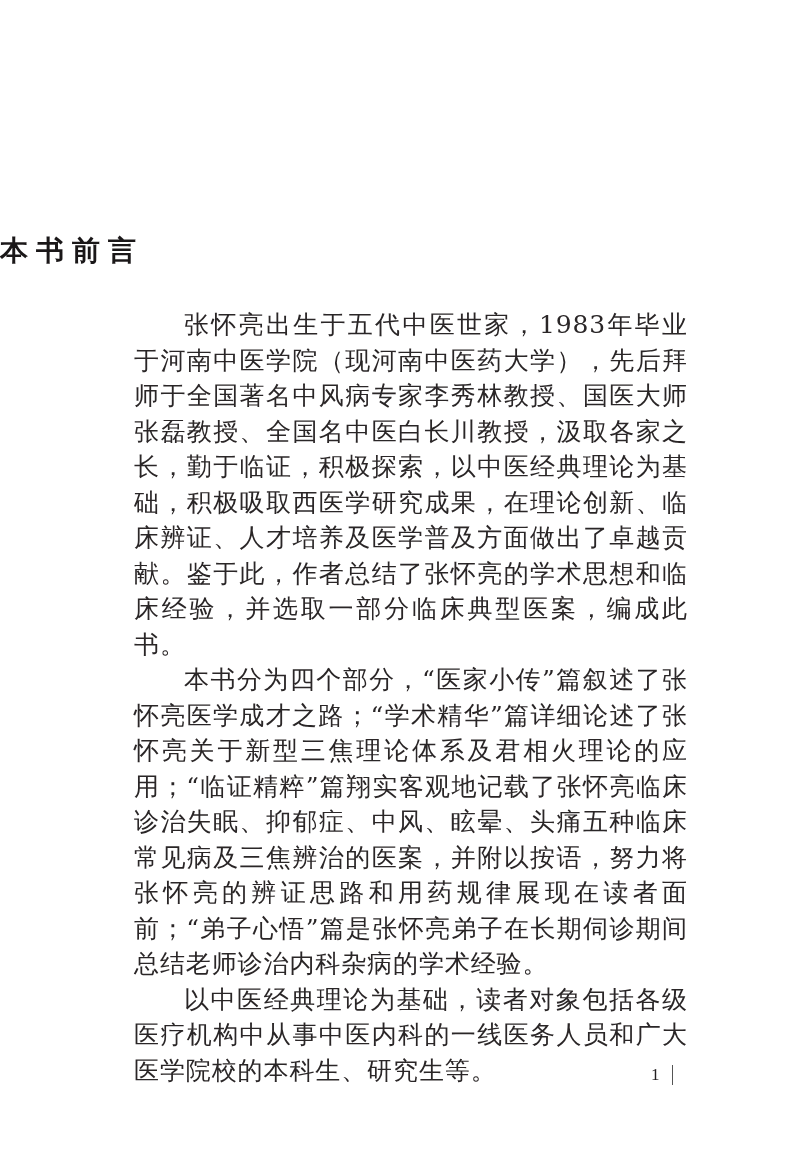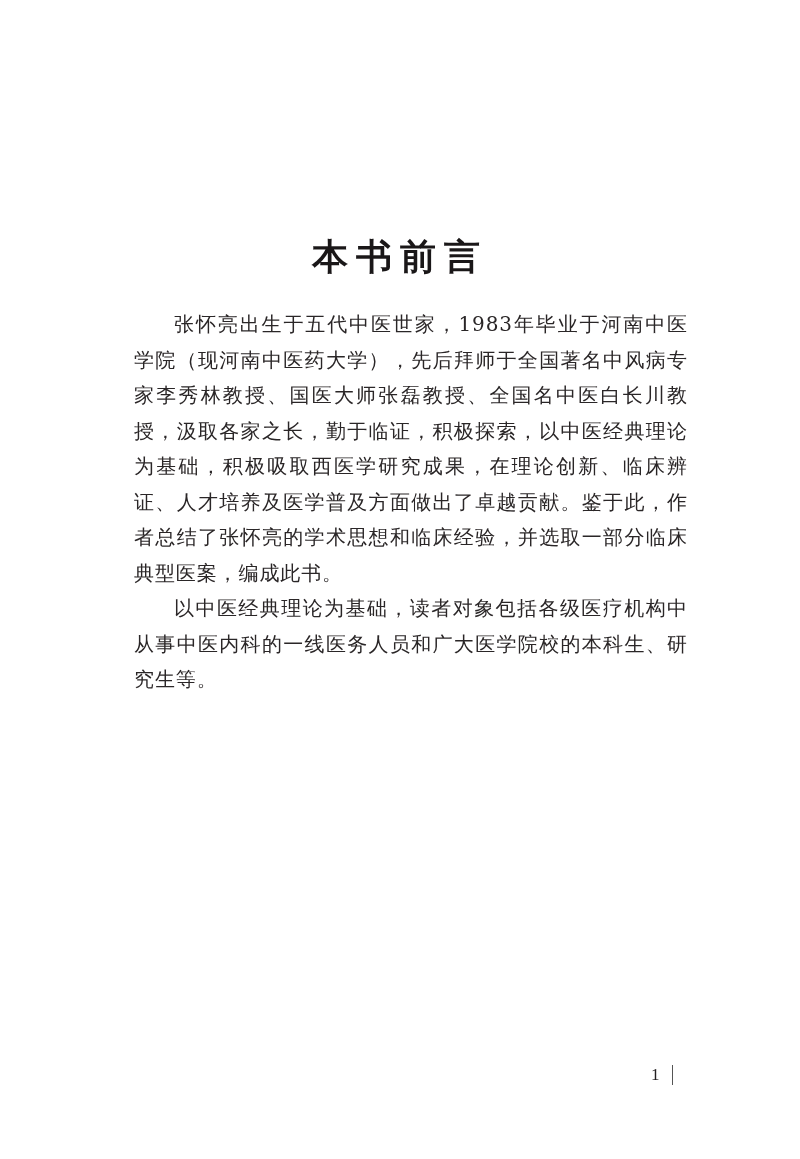--- a/index.html
+++ b/index.html
@@ -13,36 +13,36 @@
     position: relative;
     overflow: hidden;
     font-family: "DejaVu Serif", "Liberation Serif", serif;
     color: #231f20;
   }
   .page-title {
     position: absolute;
     top: 208px;
     left: 0;
     width: 800px;
-    text-align: center;
-    font-size: 36px;
+    text-align: left;
+    font-size: 28px;
     font-weight: bold;
     letter-spacing: 8px;
     line-height: 48px;
     color: #1a1718;
   }
   .body-text {
     position: absolute;
     top: 307px;
     left: 134px;
     width: 554px;
   }
   .para {
     margin: 0;
-    font-size: 20px;
+    font-size: 25px;
     line-height: 35.5px;
     text-indent: 2em;
     text-align: justify;
     text-align-last: left;
     letter-spacing: 0.9px;
     font-weight: 300;
     color: #2a2627;
   }
   .footer {
     position: absolute;
@@ -65,19 +65,20 @@
     margin-left: 12px;
   }
 </style>
 </head>
 <body>
 
 <h1 class="page-title">本书前言</h1>
 
 <div class="body-text">
   <p class="para">张怀亮出生于五代中医世家，1983年毕业于河南中医学院（现河南中医药大学），先后拜师于全国著名中风病专家李秀林教授、国医大师张磊教授、全国名中医白长川教授，汲取各家之长，勤于临证，积极探索，以中医经典理论为基础，积极吸取西医学研究成果，在理论创新、临床辨证、人才培养及医学普及方面做出了卓越贡献。鉴于此，作者总结了张怀亮的学术思想和临床经验，并选取一部分临床典型医案，编成此书。</p>
+  <p class="para">本书分为四个部分，“医家小传”篇叙述了张怀亮医学成才之路；“学术精华”篇详细论述了张怀亮关于新型三焦理论体系及君相火理论的应用；“临证精粹”篇翔实客观地记载了张怀亮临床诊治失眠、抑郁症、中风、眩晕、头痛五种临床常见病及三焦辨治的医案，并附以按语，努力将张怀亮的辨证思路和用药规律展现在读者面前；“弟子心悟”篇是张怀亮弟子在长期伺诊期间总结老师诊治内科杂病的学术经验。</p>
   <p class="para">以中医经典理论为基础，读者对象包括各级医疗机构中从事中医内科的一线医务人员和广大医学院校的本科生、研究生等。</p>
 </div>
 
 <div class="footer">
   <span class="page-number">1</span>
   <span class="page-rule"></span>
 </div>
 
 </body></html>

